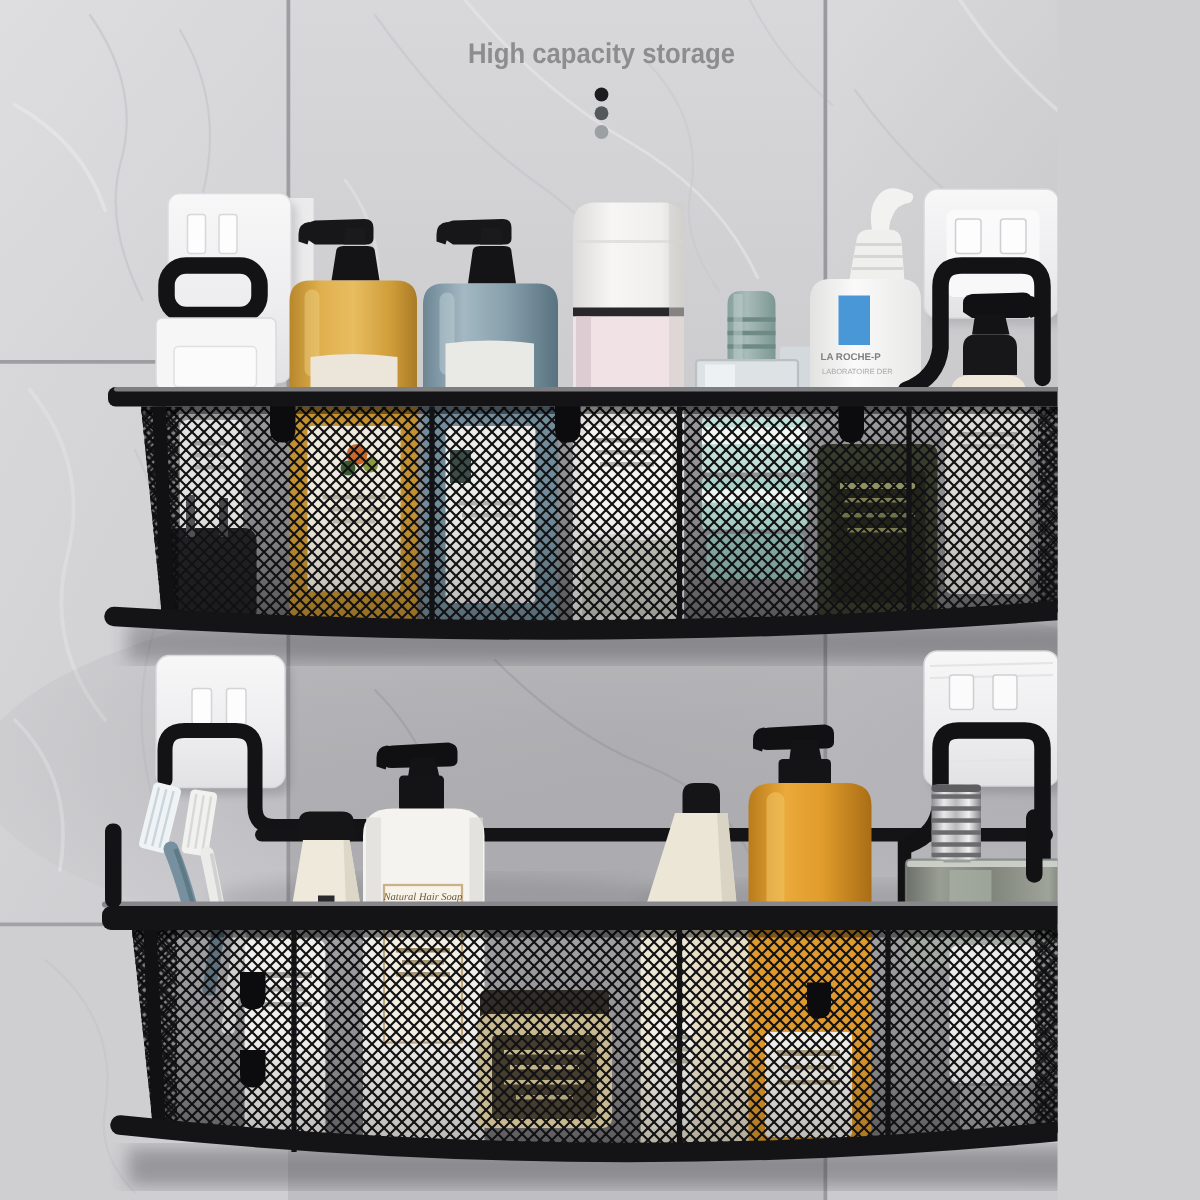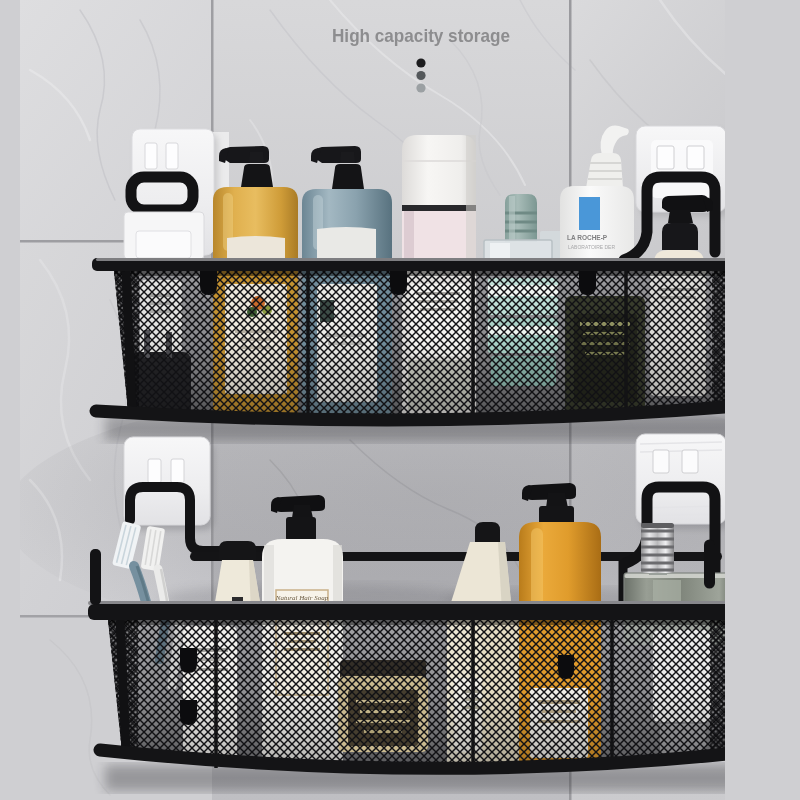--- a/index.html
+++ b/index.html
@@ -1,16 +1,16 @@
 <!DOCTYPE html>
 <html><head>
 <meta charset="utf-8">
 <style>
 html,body{margin:0;padding:0;background:#cfcfd2;}
-#stage{position:relative;width:705px;height:800px;overflow:hidden;font-family:"Liberation Sans",sans-serif;margin-left:20px;}
+#stage{position:relative;width:705px;height:800px;overflow:hidden;font-family:"Liberation Sans",sans-serif;}
 </style>
 </head>
 <body>
 <div id="stage">
 <svg width="800" height="800" viewBox="0 0 800 800" xmlns="http://www.w3.org/2000/svg">
 <defs>
 <pattern id="mesh" width="8" height="8" patternUnits="userSpaceOnUse">
   <path d="M0,0 L8,8 M8,0 L0,8" stroke="#111114" stroke-width="1.45" fill="none"></path>
 </pattern>
 <pattern id="meshd" width="5.5" height="5.5" patternUnits="userSpaceOnUse">

